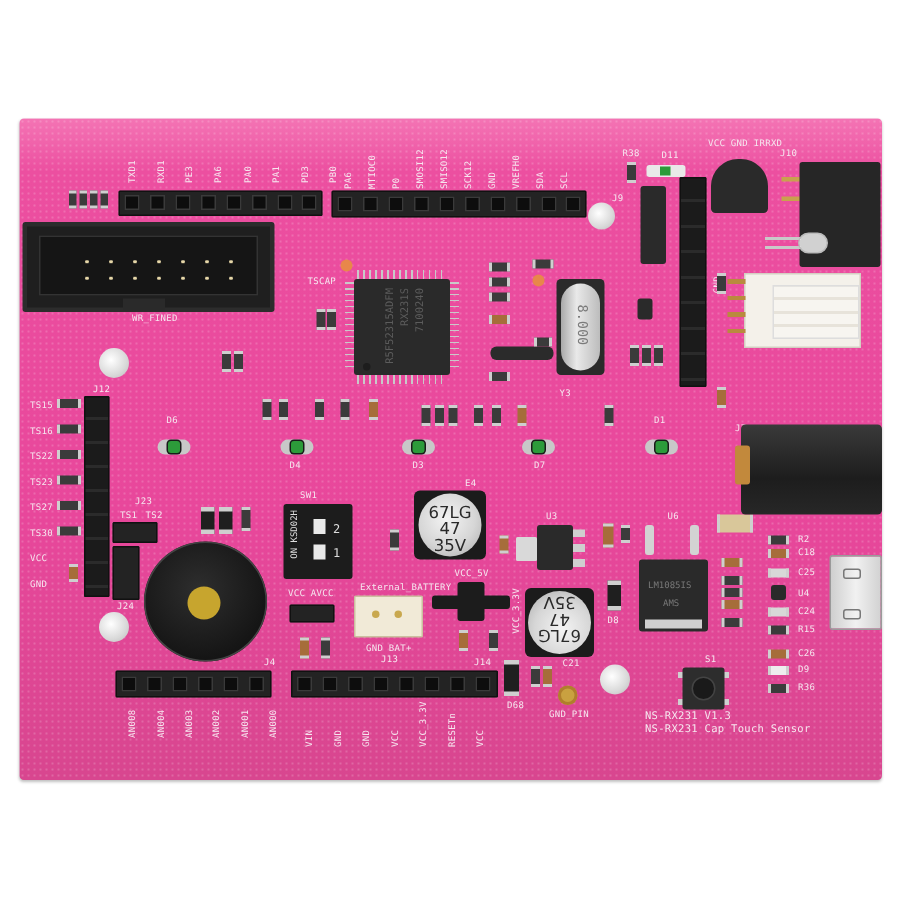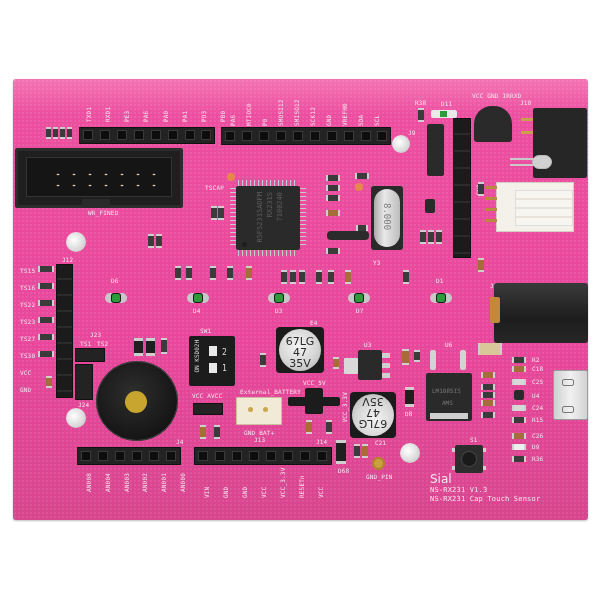--- a/index.html
+++ b/index.html
@@ -302,21 +302,20 @@
 
 <span class="abs silk" style="left:470px;top:437px;">S1</span>
 <div class="abs" style="left:455px;top:445px;width:28px;height:28px;">
   <div class="abs" style="left:-3px;top:3px;width:34px;height:4px;background:#cfcfcf;"></div>
   <div class="abs" style="left:-3px;top:21px;width:34px;height:4px;background:#cfcfcf;"></div>
   <div class="abs" style="left:0;top:0;width:28px;height:28px;background:#2d2d2d;border-radius:2px;"></div>
   <div class="abs" style="left:7px;top:7px;width:14px;height:14px;border-radius:50%;background:#1a1a1a;box-shadow:0 0 0 1px #444;"></div>
 </div>
 
 <div class="abs" style="left:430px;top:473px;width:150px;">
-  <div style="font-family:'DejaVu Sans',sans-serif;color:#f6e6ef;font-size:12px;line-height:13px;">Sial</div>
   <div class="silk" style="font-size:7px;line-height:9px;">NS-RX231 V1.3</div>
   <div class="silk" style="font-size:7px;line-height:9px;">NS-RX231 Cap Touch Sensor</div>
 </div>
 
 <div class="abs" style="left:336px;top:440px;width:10px;height:24px;background:#1f1f1f;border-top:3px solid #cfcfcf;border-bottom:3px solid #cfcfcf;box-sizing:border-box;"></div>
 <span class="abs silk" style="left:338px;top:468px;">D68</span>
 <div class="abs smd v" style="left:354px;top:444px;width:6px;height:14px;"></div>
 <div class="abs smd v tan" style="left:362px;top:444px;width:6px;height:14px;"></div>
 <div class="abs" style="left:372px;top:457px;width:13px;height:13px;border-radius:50%;background:#c9a140;box-shadow:0 0 0 2px #b07e2c inset;"></div>
 <span class="abs silk" style="left:366px;top:474px;">GND_PIN</span>

